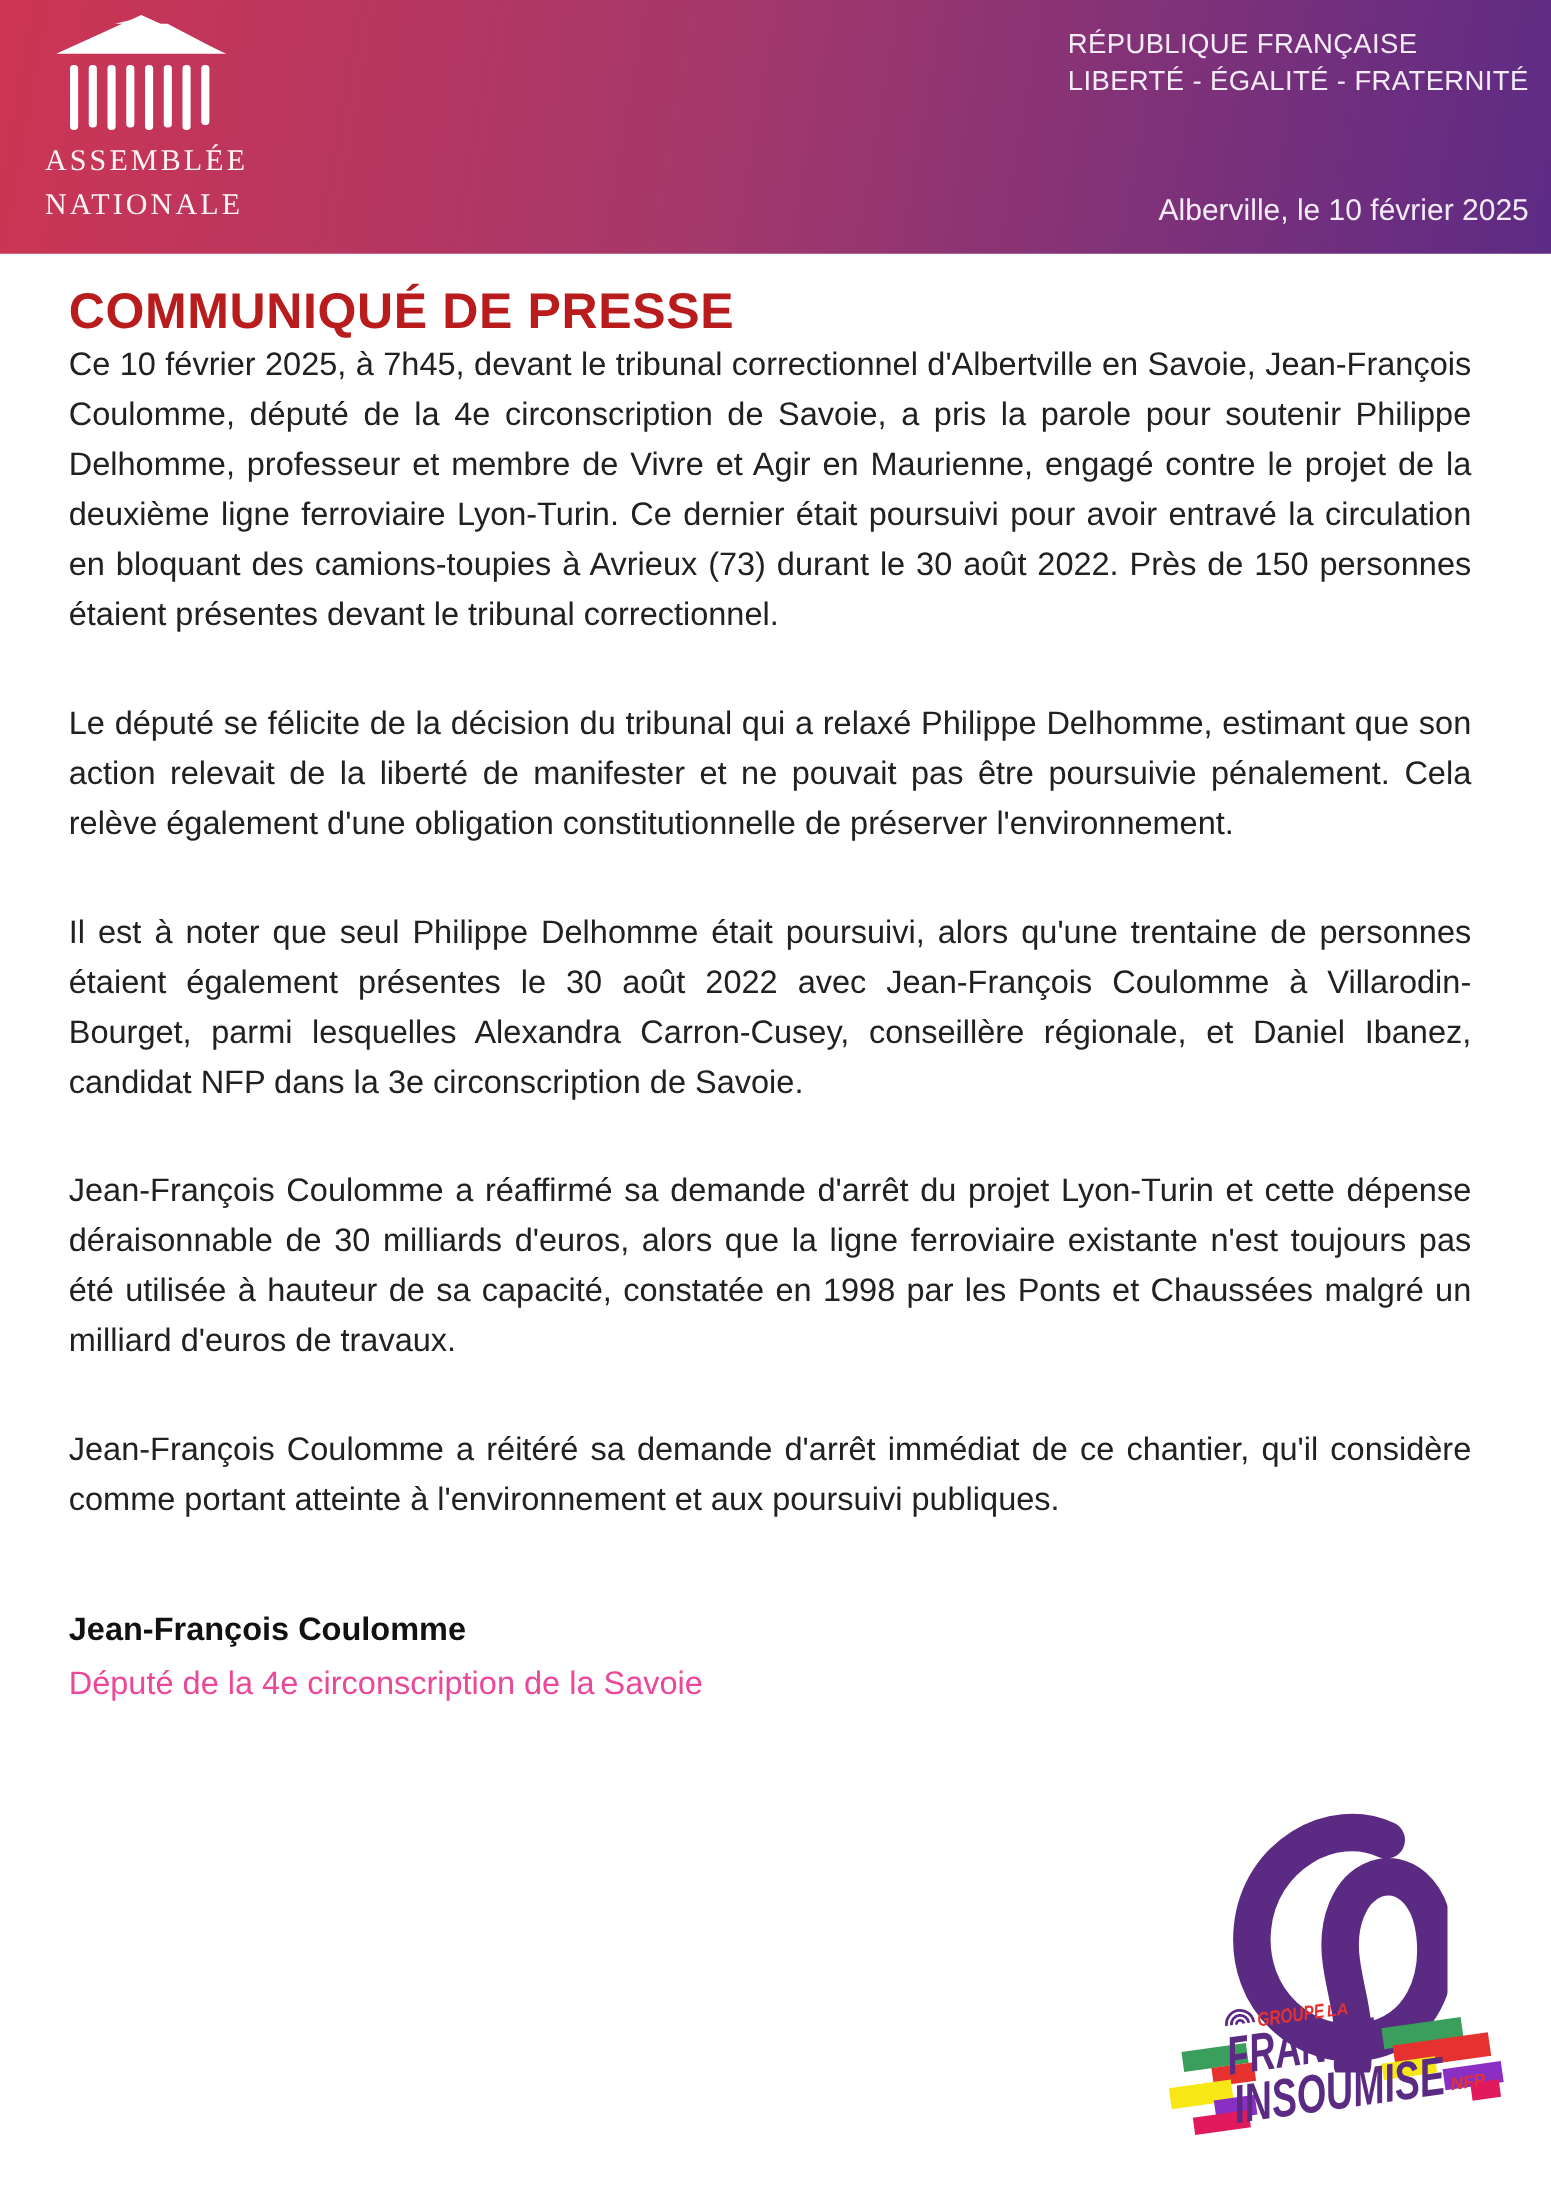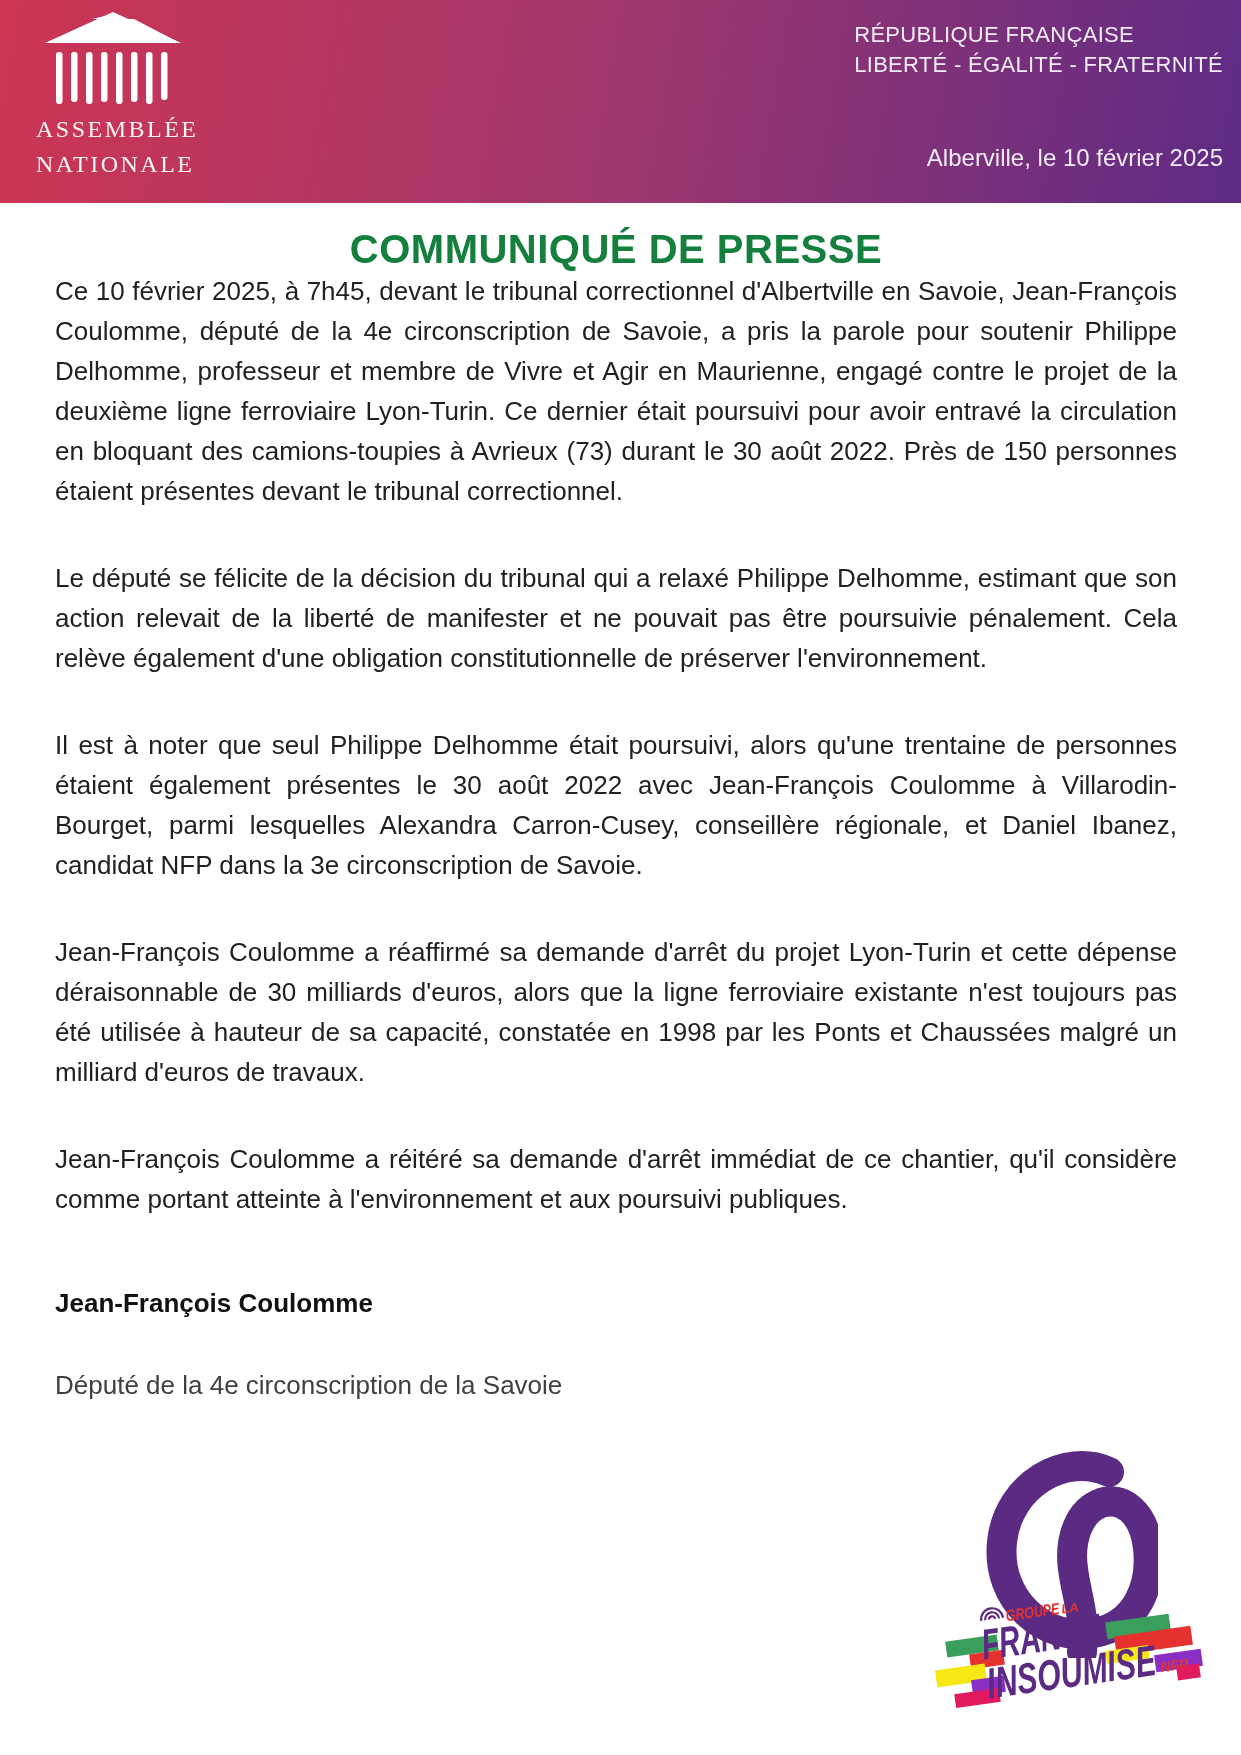--- a/index.html
+++ b/index.html
@@ -42,60 +42,58 @@
     top: 20px;
     right: 18px;
     color: #f3ecf6;
     font-size: 22px;
     line-height: 30px;
     font-weight: 400;
     letter-spacing: 0.3px;
   }
   .header-dateline {
     position: absolute;
-    top: 144px;
+    top: 155px;
     right: 18px;
     text-align: right;
     color: #f3ecf6;
     font-size: 24px;
   }
 
   
   .content {
     padding: 0 64px 0 55px;
   }
   .doc-title {
     margin: 24px 0 0 0;
-    text-align: center;
     font-size: 40px;
     line-height: 44px;
     font-weight: 700;
     letter-spacing: 0.5px;
-    color: #15803d;
+    color: #b91c1c;
   }
   .doc-paragraph {
     font-size: 26px;
     line-height: 40px;
     text-align: justify;
     margin: 0 0 47px 0;
     color: #212121;
   }
   .doc-paragraph.first { }
   .signature { margin-top: 63px; }
   .signature-name {
     font-weight: 700;
     font-size: 26px;
     line-height: 43px;
     color: #111111;
   }
   .signature-role {
     font-size: 26px;
     line-height: 43px;
-    color: #404040;
-    margin-top: 39px;
+    color: #ec4899;
   }
 
   
   .lfi-logo {
     position: absolute;
     left: 858px;
     top: 1442px;
     width: 382px;
     height: 305px;
   }

